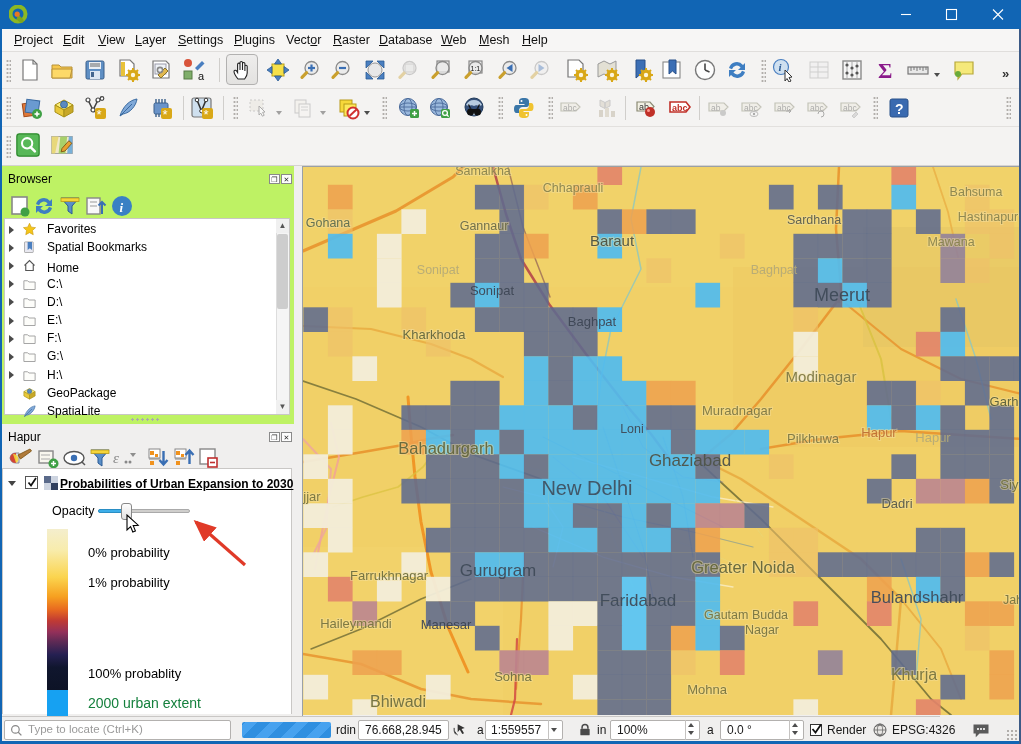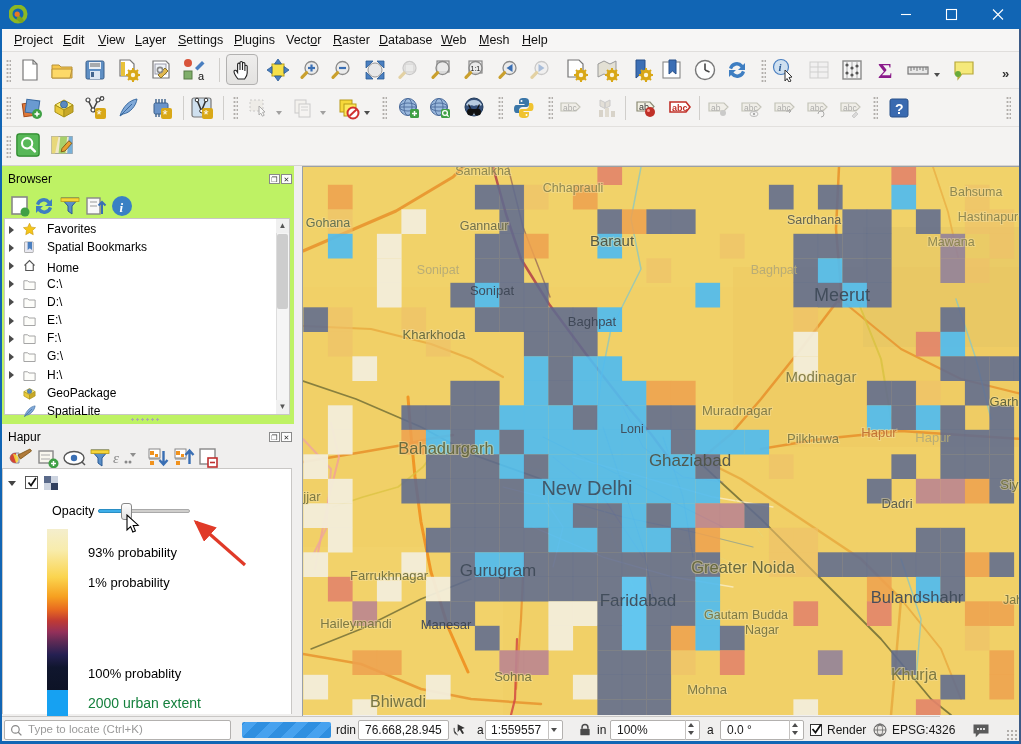--- a/index.html
+++ b/index.html
@@ -626,20 +626,21 @@
 <div class="abs" style="left:25px;top:52px;width:13px;height:13px;border:1.2px solid #555;background:#fff"></div>
 <svg class="abs" style="left:26px;top:52px" width="13" height="13" viewBox="0 0 13 13">
       <path d="M2.5 6.5 l2.5 3 5-7.5" fill="none" stroke="#111" stroke-width="1.7"></path>
     </svg>
 <svg class="abs" style="left:44px;top:52px" width="14" height="14" viewBox="0 0 14 14">
       <rect width="7" height="7" fill="#5a6a8a"></rect>
       <rect x="7" width="7" height="7" fill="#cdd4e0"></rect>
       <rect y="7" width="7" height="7" fill="#cdd4e0"></rect>
       <rect x="7" y="7" width="7" height="7" fill="#31405e"></rect>
     </svg>
+<div class="abs" style="left:60px;top:53px;font-size:12px;font-weight:bold;text-decoration:underline;color:#000">Probabilities of Urban Expansion to 2030</div>
 <div class="abs" style="left:52px;top:80px;font-size:12.5px;color:#000">Opacity</div>
 <div class="abs" style="left:98px;top:85px;width:92px;height:4px;background:#cfcecc;border:1px solid #aaa;border-radius:2px"></div>
 <div class="abs" style="left:98px;top:85px;width:29px;height:4px;background:#3daee9;border:1px solid #2a8ec4;border-radius:2px"></div>
 <div class="abs" style="left:121px;top:79px;width:11px;height:17px;background:linear-gradient(#fdfdfd,#e2e2e2);border:1px solid #888;border-radius:3px"></div>
 <svg class="abs" style="left:126px;top:90px" width="15" height="21" viewBox="0 0 15 21">
       <path d="M1 1 v15 l3.6-3.4 2.2 5.4 2.6-1.1 -2.2-5.3 5-.4z" fill="#fff" stroke="#000" stroke-width="1.1"></path>
     </svg>
 <svg class="abs" style="left:185px;top:90px" width="65" height="55" viewBox="0 0 65 55">
       <defs>
         <marker id="ah" markerWidth="9" markerHeight="9" refX="6" refY="3" orient="auto">
@@ -660,21 +661,21 @@
 <stop offset=".64" stop-color="#93305a"></stop>
           <stop offset=".7" stop-color="#5e2a55"></stop>
 <stop offset=".78" stop-color="#252052"></stop>
           <stop offset=".86" stop-color="#10162e"></stop>
 <stop offset="1" stop-color="#0d1326"></stop>
         </linearGradient>
       </defs>
 <rect width="21" height="161" fill="url(#ramp)"></rect>
 <rect y="161" width="21" height="26" fill="#16a1f2"></rect>
     </svg>
-<div class="abs" style="left:88px;top:121px;font-size:13px;color:#000">93% probability</div>
+<div class="abs" style="left:88px;top:121px;font-size:13px;color:#000">0% probability</div>
 <div class="abs" style="left:88px;top:151px;font-size:13px;color:#000">1% probability</div>
 <div class="abs" style="left:88px;top:242px;font-size:13px;color:#000">100% probablity</div>
 <div class="abs" style="left:88px;top:271px;font-size:14px;color:#15803d">2000 urban extent</div>
 </div>
 
 <div class="abs" style="left:302px;top:166px;width:719px;height:550px;border-top:1px solid #9aa0a6;border-left:1px solid #9aa0a6">
 <svg width="719" height="548" viewBox="0 0 719 548" style="display:block">
 <rect width="719" height="548" fill="#f1d067"></rect>
 <rect x="0" y="0" width="719" height="120" fill="#f2d36b" opacity=".5"></rect>
 <rect x="430" y="100" width="289" height="180" fill="#eec963" opacity=".6"></rect>

